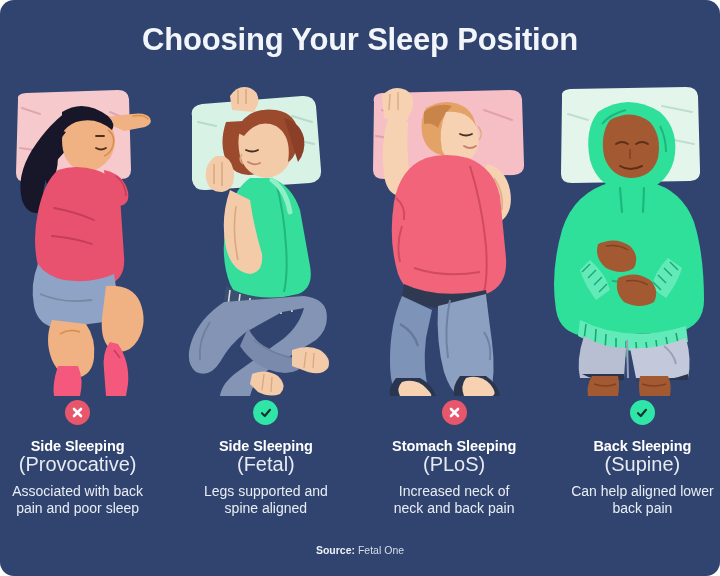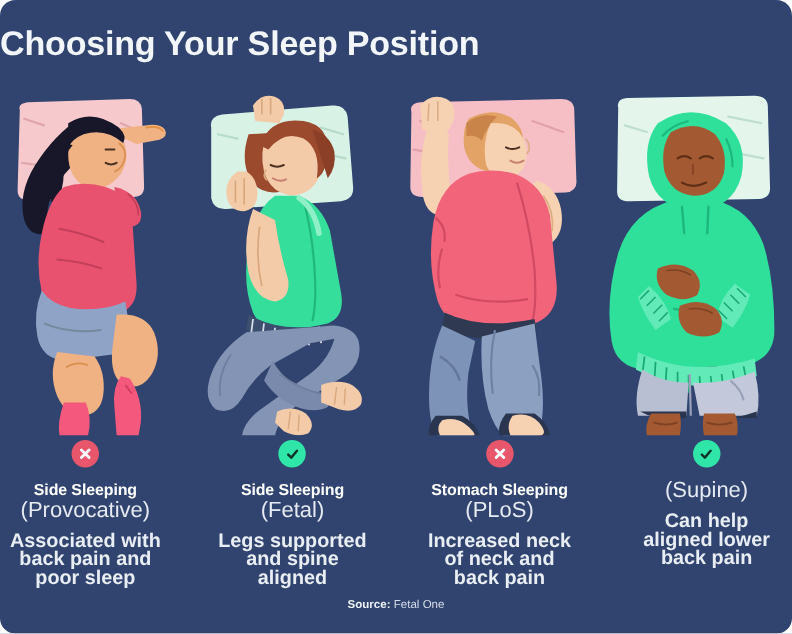--- a/index.html
+++ b/index.html
@@ -5,21 +5,21 @@
   html,body{margin:0;padding:0;background:#ffffff;}
   body{width:720px;height:576px;overflow:hidden;font-family:"Liberation Sans","DejaVu Sans",sans-serif;}
 
   #poster{
     position:relative;width:720px;height:576px;box-sizing:border-box;
     background:#30446F;border-radius:14px;overflow:hidden;
   }
 
   
   .title{
-    position:absolute;top:20px;left:0;width:720px;
+    position:absolute;top:20px;left:0;width:720px;text-align:center;
     color:#F2F5FA;font-size:31px;font-weight:bold;letter-spacing:-0.2px;
     line-height:40px;
   }
 
   
   .figures{
     position:absolute;top:78px;left:0;width:720px;height:318px;
     display:flex;
   }
   .fig{position:relative;width:180px;height:318px;}
@@ -40,21 +40,21 @@
   .badge svg{display:block;}
 
   .cap-title{
     color:#FFFFFF;font-size:14.5px;font-weight:bold;line-height:18px;
     letter-spacing:-0.1px;
   }
   .cap-sub{
     color:#E6EAF2;font-size:20px;font-weight:normal;line-height:19px;
   }
   .cap-desc{
-    margin-top:9px;color:#E9EDF4;font-size:18px;font-weight:bold;
+    margin-top:9px;color:#E9EDF4;font-size:14px;font-weight:normal;
     line-height:17px;
   }
 
   
   .source{
     position:absolute;top:543px;left:0;width:720px;text-align:center;
     color:#D7DEEA;font-size:10.5px;line-height:14px;
   }
   .source b{font-weight:bold;color:#EDF1F7;}
 </style>
@@ -288,20 +288,21 @@
       <div class="cap-sub">(PLoS)</div>
       <div class="cap-desc">Increased neck of neck and back pain</div>
     </div>
 
     <div class="cap">
       <div class="badge good">
         <svg width="14" height="14" viewBox="0 0 14 14">
             <path d="M3 7.2 L5.8 10 L11 3.8" stroke="#10342B" stroke-width="2.2" fill="none" stroke-linecap="round" stroke-linejoin="round"></path>
           </svg>
       </div>
+      <div class="cap-title">Back Sleeping</div>
       <div class="cap-sub">(Supine)</div>
       <div class="cap-desc">Can help aligned lower back pain</div>
     </div>
 
   </div>
 
   <div class="source">
     <b>Source:</b>
     <span>Fetal One</span>
   </div>

